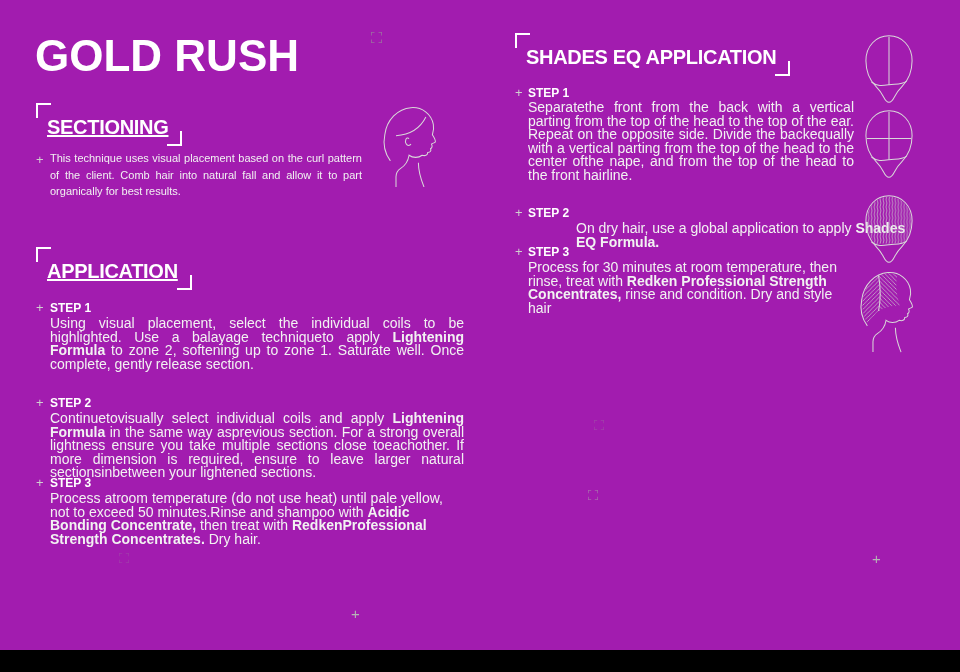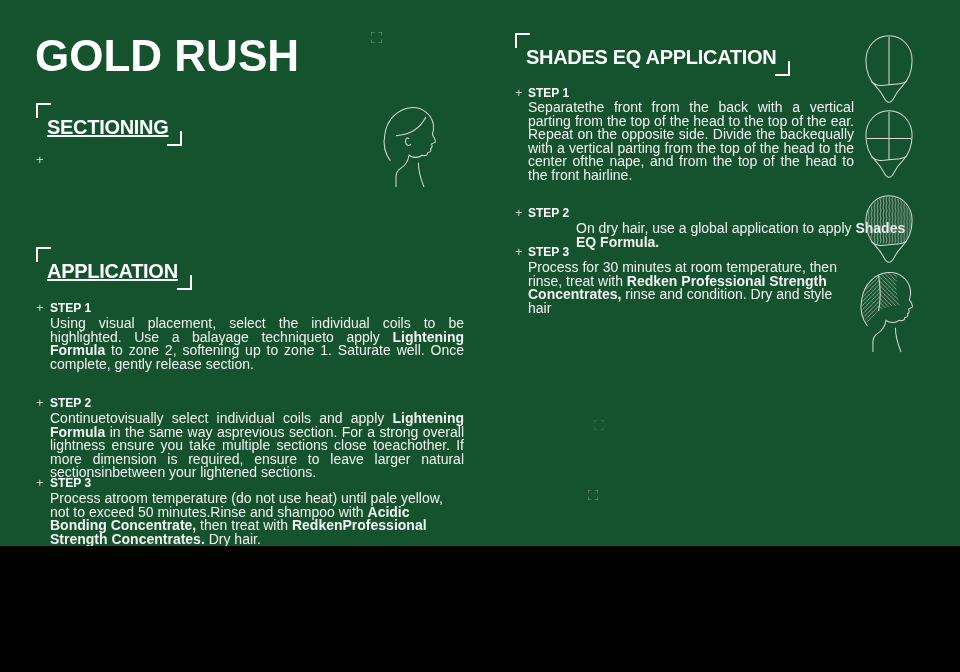--- a/index.html
+++ b/index.html
@@ -1,17 +1,17 @@
 <!DOCTYPE html>
 <html><head>
 <meta charset="utf-8">
 <style>
   html,body{margin:0;padding:0;background:#000;}
   .page{
-    position:relative;width:960px;height:546px;background:#14532d;overflow:hidden;
+    position:relative;width:960px;height:650px;background:#a21caf;overflow:hidden;
     font-family:"Liberation Sans","DejaVu Sans",sans-serif;color:#fff;
   }
   .abs{position:absolute;}
   .main-title{
     font-size:44px;font-weight:bold;letter-spacing:0px;line-height:1;color:#fff;
   }
   .heading-wrap{position:absolute;padding:13px 14px 8px 11px;}
   .heading-wrap .corner-tl{position:absolute;left:0;top:0;width:13px;height:13px;
     border-left:2px solid #fff;border-top:2px solid #fff;}
   .heading-wrap .corner-br{position:absolute;right:0;bottom:0;width:13px;height:13px;
@@ -45,20 +45,21 @@
     </svg>
   </div>
 
   <div class="heading-wrap" style="left:36px;top:103px;text-decoration:underline;">
     <span class="corner-tl"></span>
     <div class="section-heading">SECTIONING</div>
     <span class="corner-br"></span>
   </div>
 
   <div class="abs plus-mark" style="left:36px;top:153px;">+</div>
+  <div class="abs para" style="left:50px;top:150px;width:312px;">This technique uses visual placement based on the curl pattern of the client. Comb hair into natural fall and allow it to part organically for best results.</div>
 
   <div class="abs" style="left:381px;top:103px;">
     <svg width="58" height="84" viewBox="0 0 62 90" fill="none" stroke="#d9d9d9" stroke-width="1.1">
       <path d="M10 62 C4 54 2 44 4 34 C6 18 18 6 32 5 C44 4 54 12 56 23 C57 28 56 31 55 34 C57 37 59 40 58 42 C57 43 55 43 54 44 C55 46 55 48 53 49 C54 51 53 53 50 53 C50 56 47 57 44 56 C40 59 34 59 30 56 C29 62 26 67 21 70 C18 72 16 75 16 79 L16 90"></path>
       <path d="M40 64 C40 72 42 80 46 90"></path>
       <path d="M48 15 C42 27 32 34 16 35"></path>
       <path d="M30 38 C27 36 25 40 27 44 C28 46 31 46 32 44"></path>
     </svg>
   </div>
 

